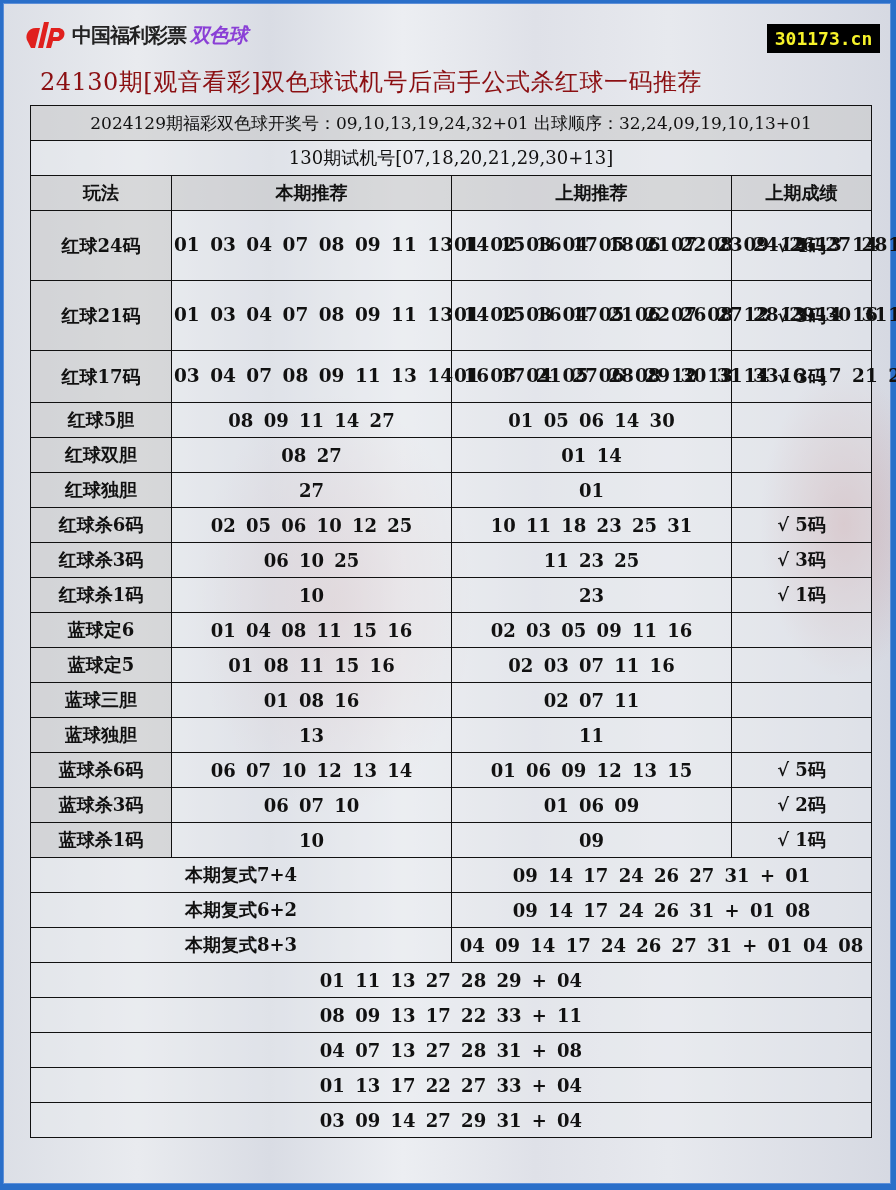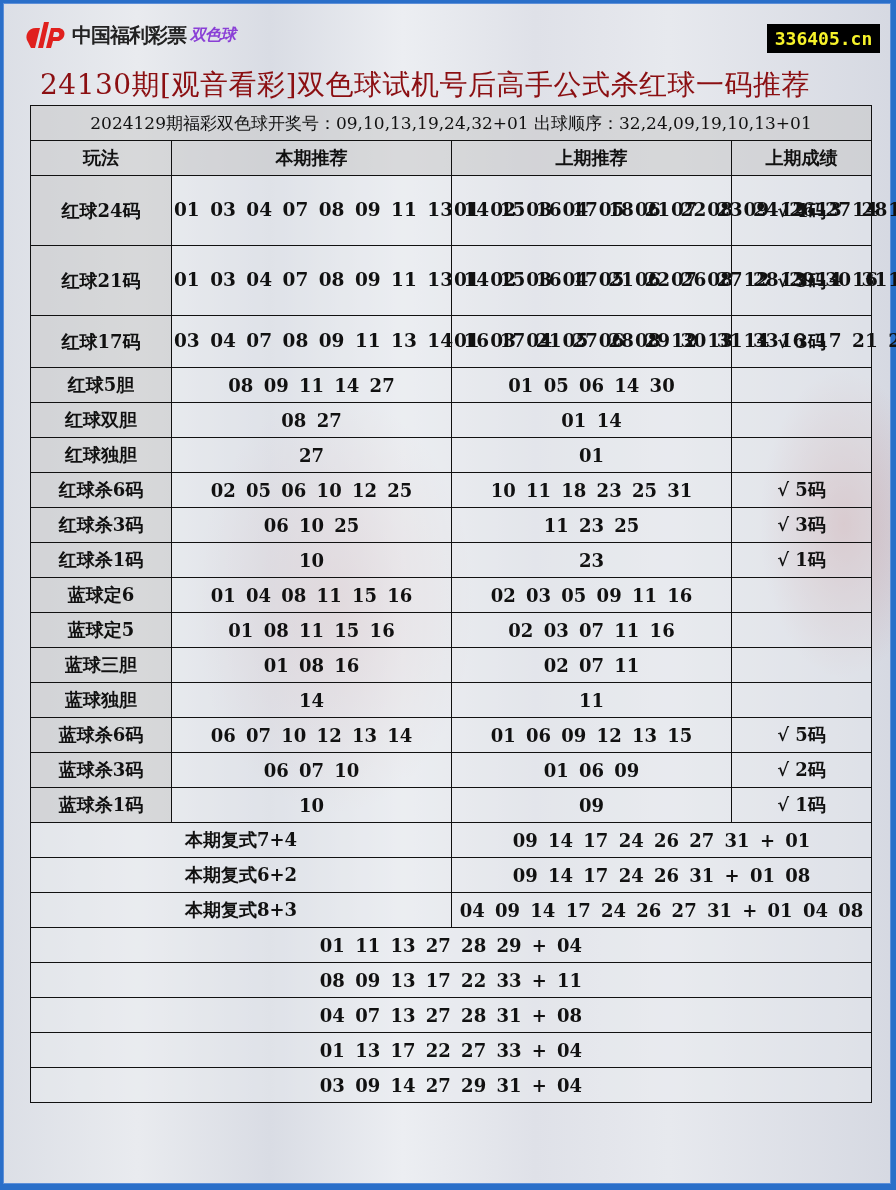--- a/index.html
+++ b/index.html
@@ -22,33 +22,33 @@
     position: absolute; left: 18px; top: 14px; height: 34px;
     display: flex; align-items: center; gap: 4px;
   }
   .logo-mark { width: 46px; height: 34px; }
   .logo-text {
     font-family: "DejaVu Sans", "Liberation Sans", sans-serif;
     font-weight: bold; font-size: 20px; letter-spacing: -1px; color: #222;
   }
   .logo-sub {
     font-family: Liberation Mono, monospace;
-    font-weight: bold; font-style: italic; font-size: 16px; letter-spacing: -1px;
+    font-weight: bold; font-style: italic; font-size: 20px; letter-spacing: -1px;
     color: #8a3fd6;
   }
   .site-badge {
     position: absolute; left: 763px; top: 20px; width: 113px; height: 29px;
     background: #000; color: #f7f32a;
     font-family: "DejaVu Sans Mono", "Liberation Mono", monospace;
     font-size: 18px; font-weight: bold;
     display: flex; align-items: center; justify-content: center;
   }
   .page-title {
     position: absolute; left: 36px; top: 62px; width: 830px;
-    font-size: 28px; color: #8b0f12; white-space: nowrap; letter-spacing: 0.5px;
+    font-size: 24px; color: #8b0f12; white-space: nowrap; letter-spacing: 0.5px;
   }
   table.main {
     position: absolute; left: 30px; top: 105px; width: 841px;
     border-collapse: collapse; table-layout: fixed;
     font-size: 18px;
   }
   table.main td {
     border: 1.5px solid #111; text-align: center; vertical-align: middle;
     height: 35px; padding: 0 2px; white-space: nowrap;
   }
@@ -67,35 +67,38 @@
   <div class="logo">
     <svg class="logo-mark" viewBox="0 0 46 34">
       <path d="M6 24 C2 18 6 10 14 10 L18 10 L13 30 L9 30 Z" fill="#e0201d"></path>
       <path d="M16 30 L22 4 L27 4 L21 30 Z" fill="#e0201d"></path>
       <path d="M24 30 L29 10 L36 10 C44 10 45 20 37 23 L31 23 L29 30 Z M32 14 L31 19 L35 19 C38 19 38 14 35 14 Z" fill="#e0201d"></path>
     </svg>
     <span class="logo-text">中国福利彩票</span>
     <span class="logo-sub">双色球</span>
   </div>
 
-  <div class="site-badge">336405.cn</div>
+  <div class="site-badge">301173.cn</div>
 
   <div class="page-title">24130期[观音看彩]双色球试机号后高手公式杀红球一码推荐</div>
 </div>
 
 <table class="main">
   <colgroup>
     <col style="width:141px">
       <col style="width:280px">
       <col style="width:280px">
       <col style="width:140px">
   </colgroup>
   <tbody>
     <tr>
       <td colspan="4" class="grey" style="font-size:17px;">2024129期福彩双色球开奖号：09,10,13,19,24,32+01 出球顺序：32,24,09,19,10,13+01</td>
+    </tr>
+    <tr>
+      <td colspan="4" class="light">130期试机号[07,18,20,21,29,30+13]</td>
     </tr>
     <tr>
       <td class="grey lbl">玩法</td>
       <td class="grey lbl">本期推荐</td>
       <td class="grey lbl">上期推荐</td>
       <td class="grey lbl">上期成绩</td>
     </tr>
 
     <tr style="height:70px">
       <td class="grey lbl">红球24码</td>
@@ -174,21 +177,21 @@
       <td class="light res"></td>
     </tr>
     <tr>
       <td class="grey lbl">蓝球三胆</td>
       <td class="light num">01 08 16</td>
       <td class="light num">02 07 11</td>
       <td class="light res"></td>
     </tr>
     <tr>
       <td class="grey lbl">蓝球独胆</td>
-      <td class="light num">14</td>
+      <td class="light num">13</td>
       <td class="light num">11</td>
       <td class="light res"></td>
     </tr>
     <tr>
       <td class="grey lbl">蓝球杀6码</td>
       <td class="light num">06 07 10 12 13 14</td>
       <td class="light num">01 06 09 12 13 15</td>
       <td class="light res">√ 5码</td>
     </tr>
     <tr>

